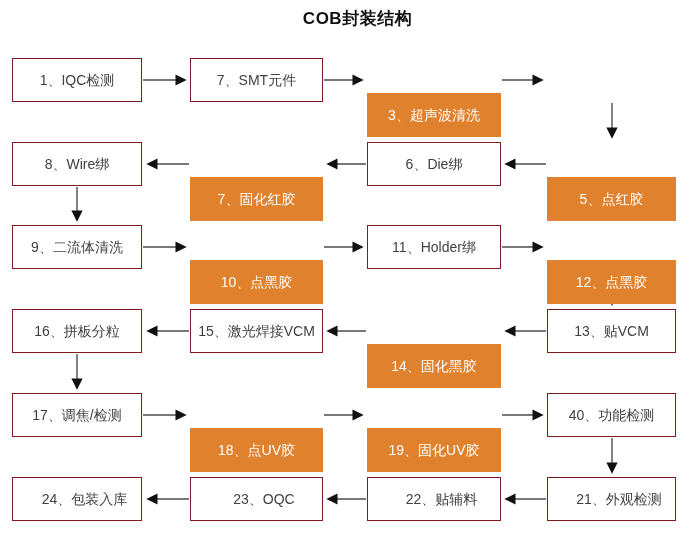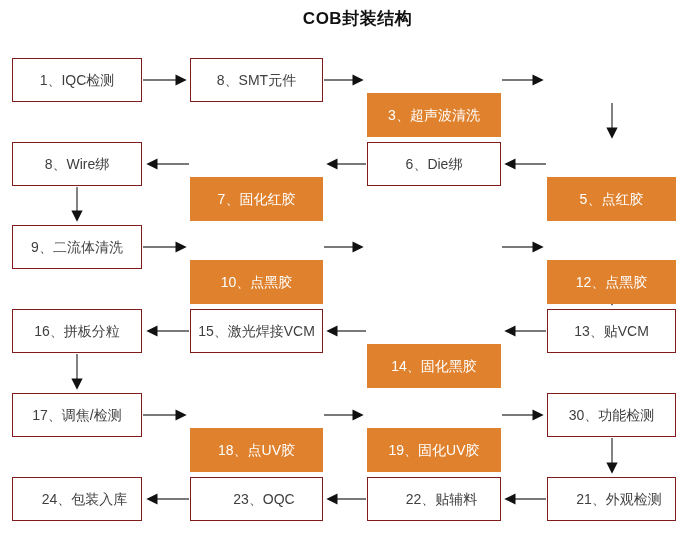--- a/index.html
+++ b/index.html
@@ -107,40 +107,41 @@
     <line x1="502" y1="415" x2="542" y2="415" marker-end="url(#ah)"></line>
 
     <line x1="612" y1="438" x2="612" y2="472" marker-end="url(#ah)"></line>
 
     <line x1="546" y1="499" x2="506" y2="499" marker-end="url(#ah)"></line>
     <line x1="366" y1="499" x2="328" y2="499" marker-end="url(#ah)"></line>
     <line x1="189" y1="499" x2="148" y2="499" marker-end="url(#ah)"></line>
   </svg>
 
   <div class="node c1 r1">1、IQC检测</div>
-  <div class="node c2 r1">8、SMT元件</div>
+  <div class="node c2 r1">7、SMT元件</div>
   <div class="node c3 r1 accent">3、超声波清洗</div>
 
   <div class="node c4 r2 accent">5、点红胶</div>
   <div class="node c3 r2">6、Die绑</div>
   <div class="node c2 r2 accent">7、固化红胶</div>
   <div class="node c1 r2">8、Wire绑</div>
 
   <div class="node c1 r3">9、二流体清洗</div>
   <div class="node c2 r3 accent">10、点黑胶</div>
+  <div class="node c3 r3">11、Holder绑</div>
   <div class="node c4 r3 accent">12、点黑胶</div>
 
   <div class="node c4 r4">13、贴VCM</div>
   <div class="node c3 r4 accent">14、固化黑胶</div>
   <div class="node c2 r4">15、激光焊接VCM</div>
   <div class="node c1 r4">16、拼板分粒</div>
 
   <div class="node c1 r5">17、调焦/检测</div>
   <div class="node c2 r5 accent">18、点UV胶</div>
   <div class="node c3 r5 accent">19、固化UV胶</div>
-  <div class="node c4 r5">30、功能检测</div>
+  <div class="node c4 r5">40、功能检测</div>
 
   <div class="node c4 r6">21、外观检测</div>
   <div class="node c3 r6">22、贴辅料</div>
   <div class="node c2 r6">23、OQC</div>
   <div class="node c1 r6">24、包装入库</div>
 
 </div>
 
 </body></html>

